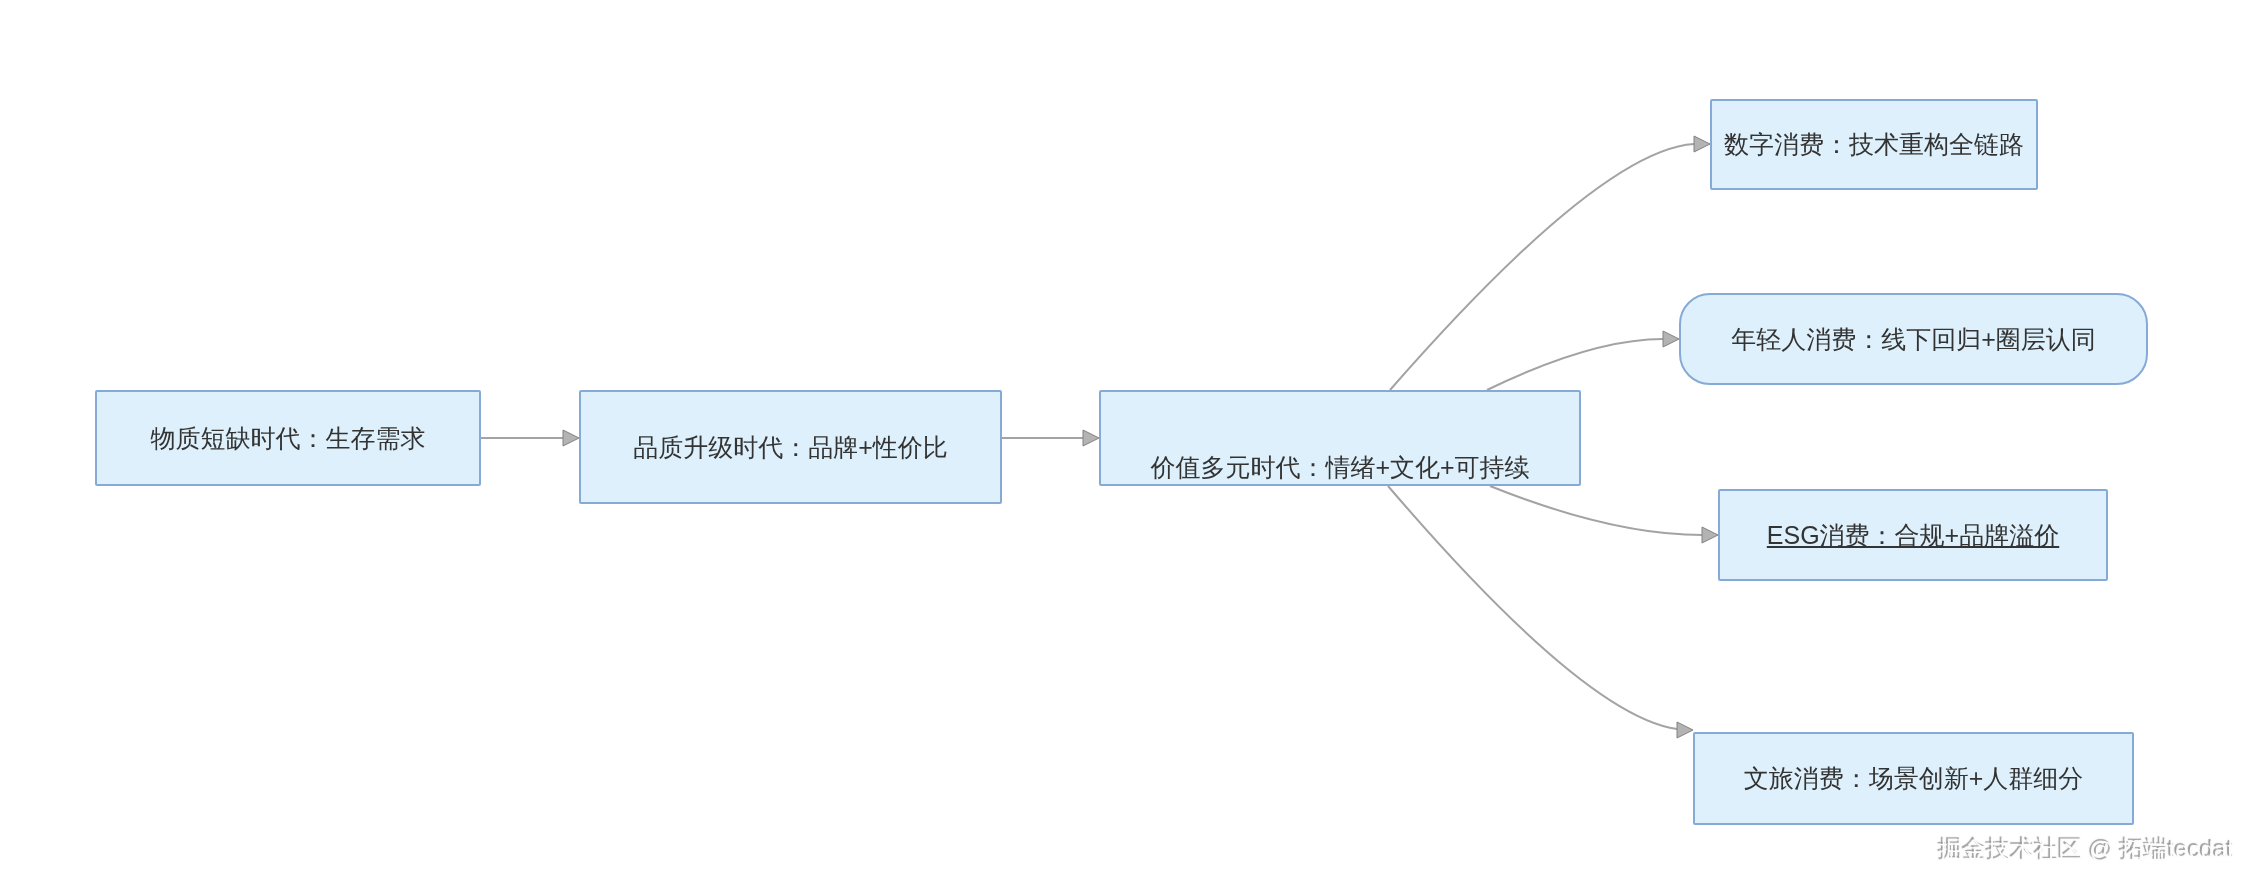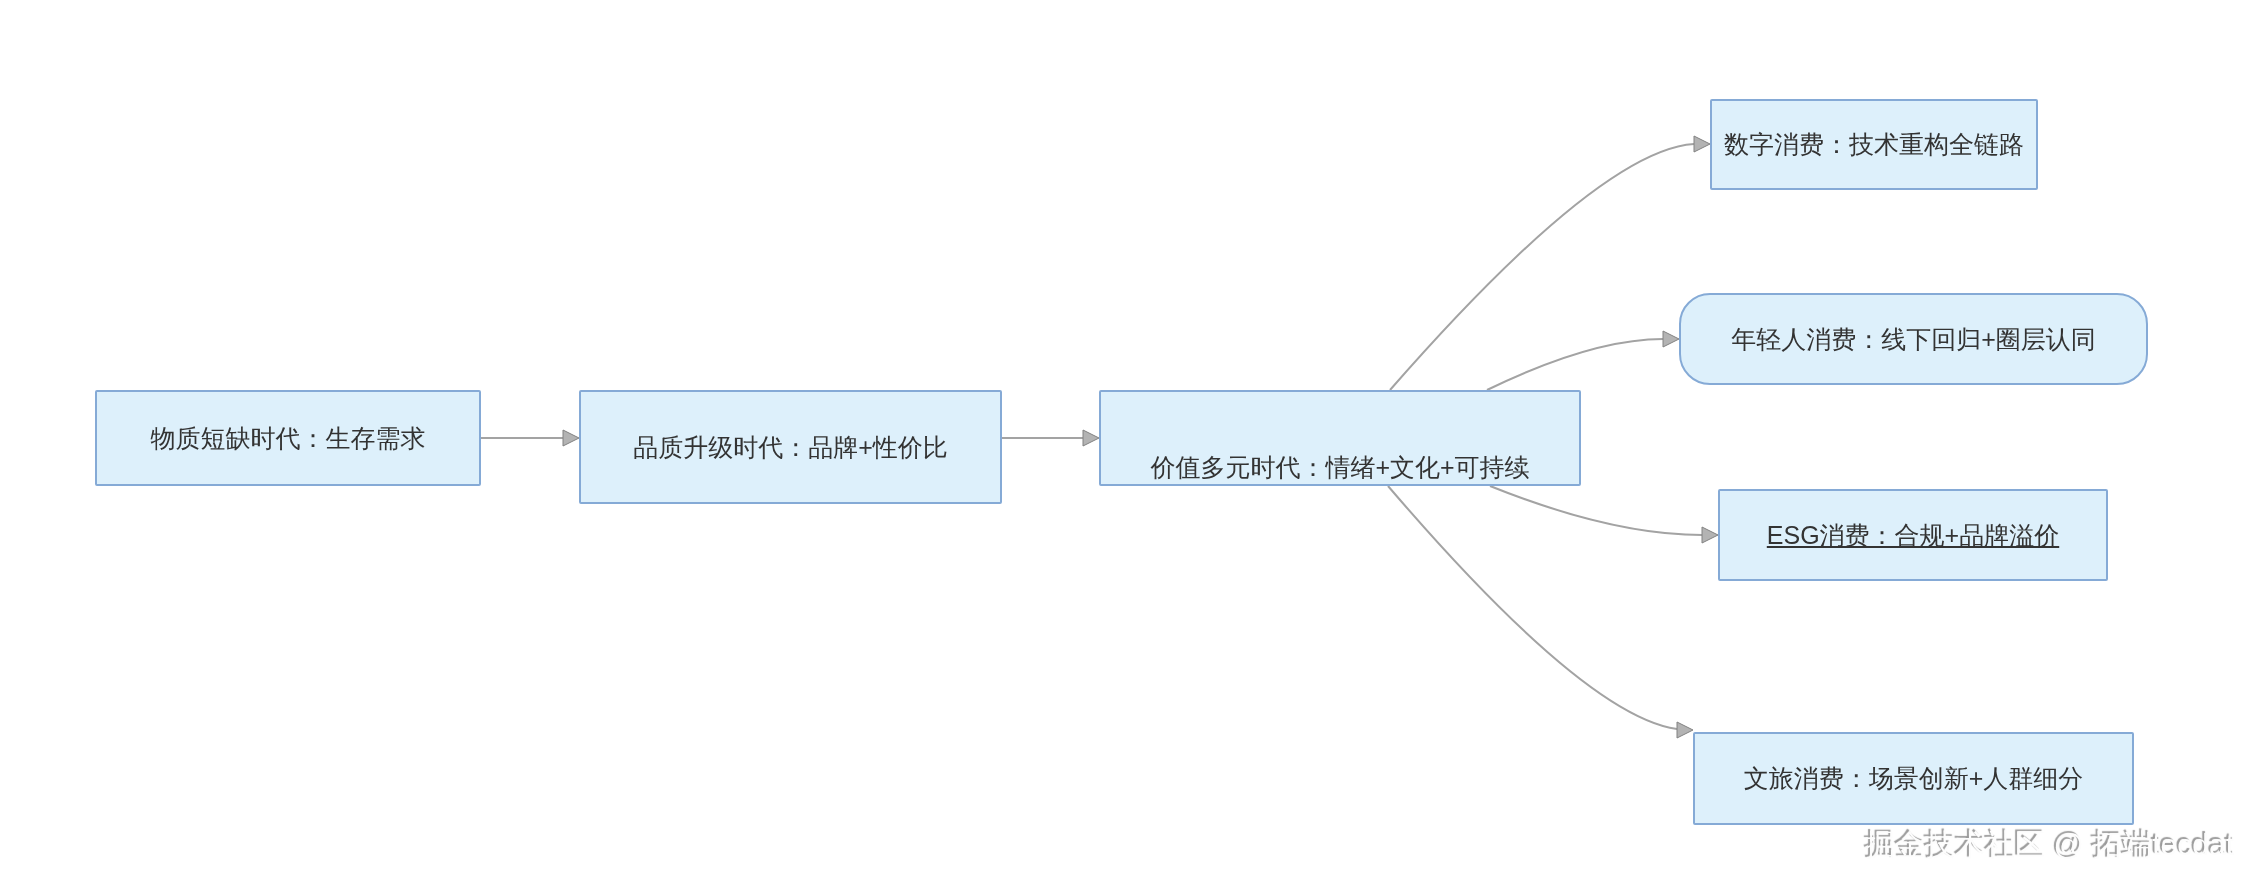--- a/index.html
+++ b/index.html
@@ -50,21 +50,21 @@
   .node-era2   { left: 579px;  top: 390px; width: 423px; height: 114px; }
   .node-era3   { left: 1099px; top: 390px; width: 482px; height: 96px; align-items: flex-end; }
   .node-digital{ left: 1710px; top: 99px;  width: 328px; height: 91px; }
   .node-young  { left: 1679px; top: 293px; width: 469px; height: 92px; border-radius: 31px; }
   .node-esg    { left: 1718px; top: 489px; width: 390px; height: 92px; text-decoration: underline; }
   .node-travel { left: 1693px; top: 684px; width: 441px; height: 93px; margin-top: 48px; }
   .watermark {
     position: absolute;
     right: 10px;
     bottom: 10px;
-    font-size: 30px;
+    font-size: 24px;
     color: #fdfdfd;
     text-shadow: -2px -2px 1px #9a9a9a;
     white-space: nowrap;
   }
 </style>
 </head>
 <body>
 
 <div class="canvas">
 

